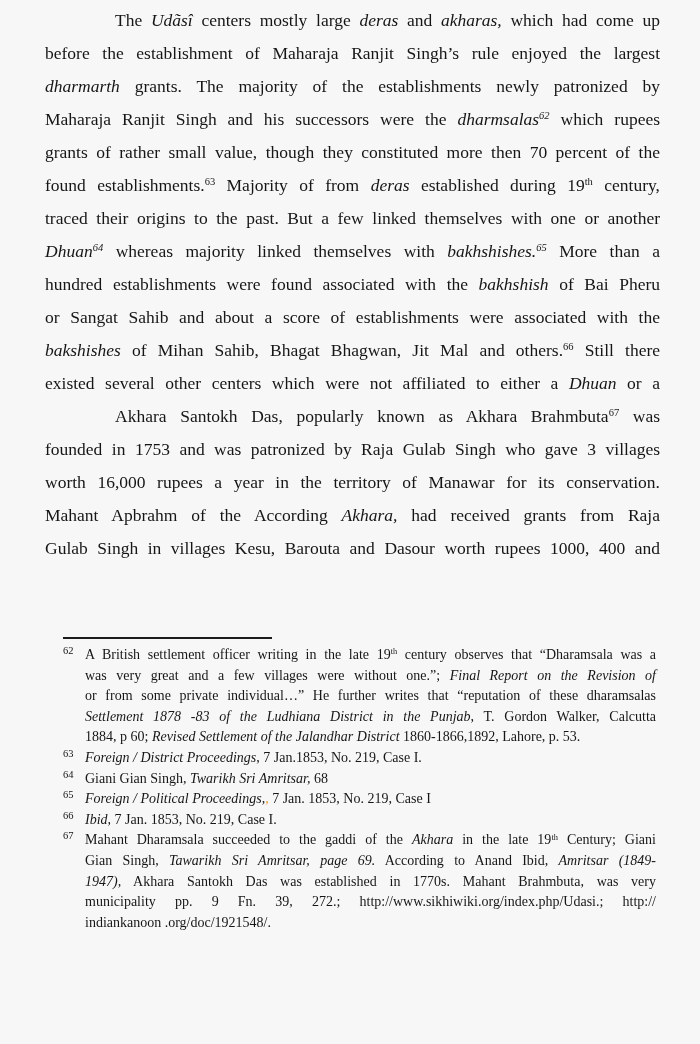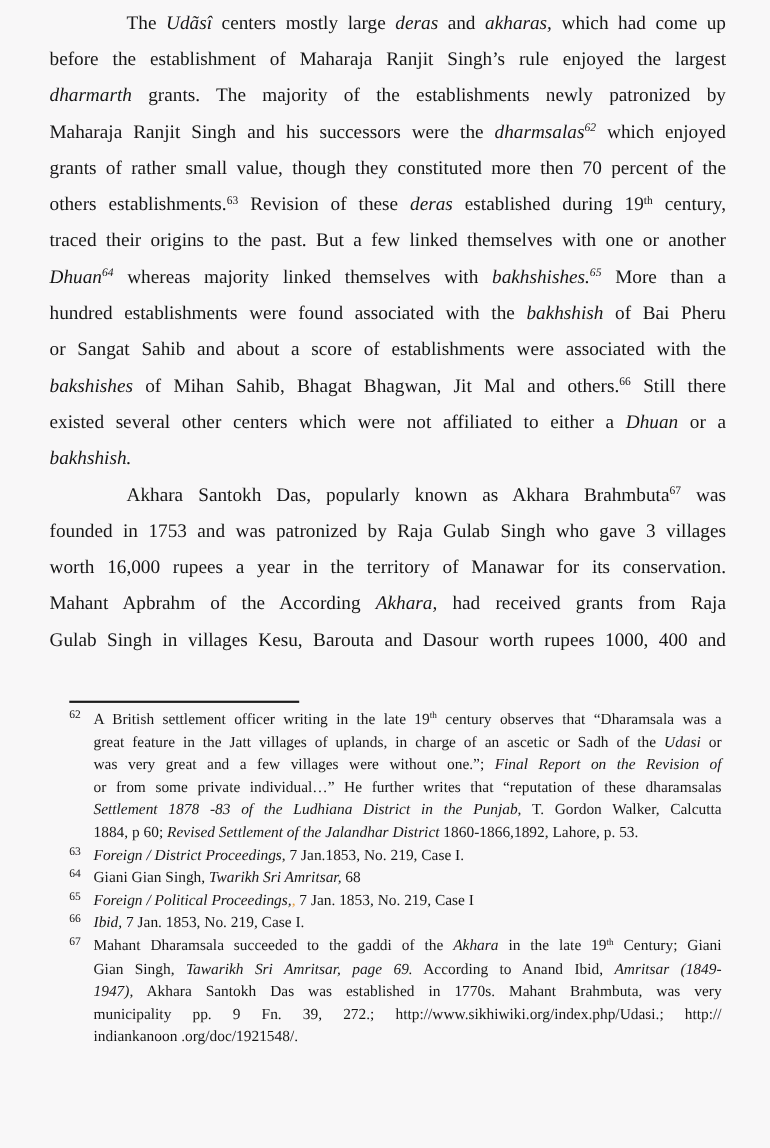--- a/index.html
+++ b/index.html
@@ -63,45 +63,43 @@
 </style>
 </head>
 <body>
 
 <div class="page">
   <div class="body-text">
       <div>
         <div class="line ind"><span>The </span><span class="it">Udãsî</span><span> centers mostly large </span><span class="it">deras</span><span> and </span><span class="it">akharas,</span><span> which had come up</span></div>
         <div class="line"><span>before the establishment of Maharaja Ranjit Singh’s rule enjoyed the largest</span></div>
         <div class="line"><span class="it">dharmarth</span><span> grants. The majority of the establishments newly patronized by</span></div>
-        <div class="line"><span>Maharaja Ranjit Singh and his successors were the </span><span class="it">dharmsalas</span><span class="sup it">62</span><span> which enjoyed</span></div>
+        <div class="line"><span>Maharaja Ranjit Singh and his successors were the </span><span class="it">dharmsalas</span><span class="sup it">62</span><span> which rupees</span></div>
         <div class="line"><span>grants of rather small value, though they constituted more then 70 percent of the</span></div>
-        <div class="line"><span>others establishments.</span><span class="sup">63</span><span> Revision of these </span><span class="it">deras</span><span> established during 19</span><span class="sup">th</span><span> century,</span></div>
+        <div class="line"><span>found establishments.</span><span class="sup">63</span><span> Majority of from </span><span class="it">deras</span><span> established during 19</span><span class="sup">th</span><span> century,</span></div>
         <div class="line"><span>traced their origins to the past. But a few linked themselves with one or another</span></div>
         <div class="line"><span class="it">Dhuan</span><span class="sup it">64</span><span> whereas majority linked themselves with </span><span class="it">bakhshishes.</span><span class="sup it">65</span><span> More than a</span></div>
         <div class="line"><span>hundred establishments were found associated with the </span><span class="it">bakhshish</span><span> of Bai Pheru</span></div>
         <div class="line"><span>or Sangat Sahib and about a score of establishments were associated with the</span></div>
         <div class="line"><span class="it">bakshishes</span><span> of Mihan Sahib, Bhagat Bhagwan, Jit Mal and others.</span><span class="sup">66</span><span> Still there</span></div>
         <div class="line"><span>existed several other centers which were not affiliated to either a </span><span class="it">Dhuan</span><span> or a</span></div>
-        <div class="line ns"><span class="it">bakhshish.</span></div>
       </div>
       <div>
         <div class="line ind"><span>Akhara Santokh Das, popularly known as Akhara Brahmbuta</span><span class="sup">67</span><span> was</span></div>
         <div class="line"><span>founded in 1753 and was patronized by Raja Gulab Singh who gave 3 villages</span></div>
         <div class="line"><span>worth 16,000 rupees a year in the territory of Manawar for its conservation.</span></div>
         <div class="line"><span>Mahant Apbrahm of the According </span><span class="it">Akhara,</span><span> had received grants from Raja</span></div>
         <div class="line"><span>Gulab Singh in villages Kesu, Barouta and Dasour worth rupees 1000, 400 and</span></div>
       </div>
     </div>
   <div class="fn-sep"></div>
   <div class="footnotes">
       <div class="footnote">
         <span class="fn-marker">62</span>
         <div class="line"><span>A British settlement officer writing in the late 19</span><span class="sup">th</span><span> century observes that “Dharamsala was a</span></div>
-        <div class="line"><span>great feature in the Jatt villages of uplands, in charge of an ascetic or Sadh of the </span><span class="it">Udasi</span><span> or</span></div>
         <div class="line"><span>was very great and a few villages were without one.”; </span><span class="it">Final Report on the Revision of</span></div>
         <div class="line"><span>or from some private individual…” He further writes that “reputation of these dharamsalas</span></div>
         <div class="line"><span class="it">Settlement 1878 -83 of the Ludhiana District in the Punjab</span><span>, T. Gordon Walker, Calcutta</span></div>
         <div class="line ns"><span>1884, p 60; </span><span class="it">Revised Settlement of the Jalandhar District</span><span> 1860-1866,1892, Lahore, p. 53.</span></div>
       </div>
       <div class="footnote">
         <span class="fn-marker">63</span>
         <div class="line ns"><span class="it">Foreign / District Proceedings</span><span>, 7 Jan.1853, No. 219, Case I.</span></div>
       </div>
       <div class="footnote">

